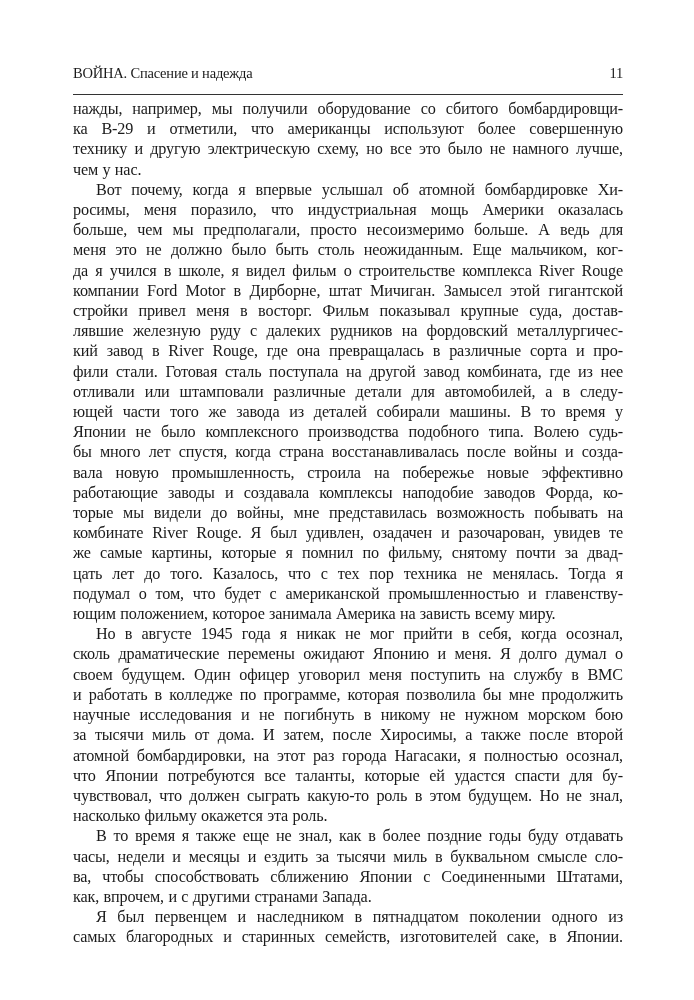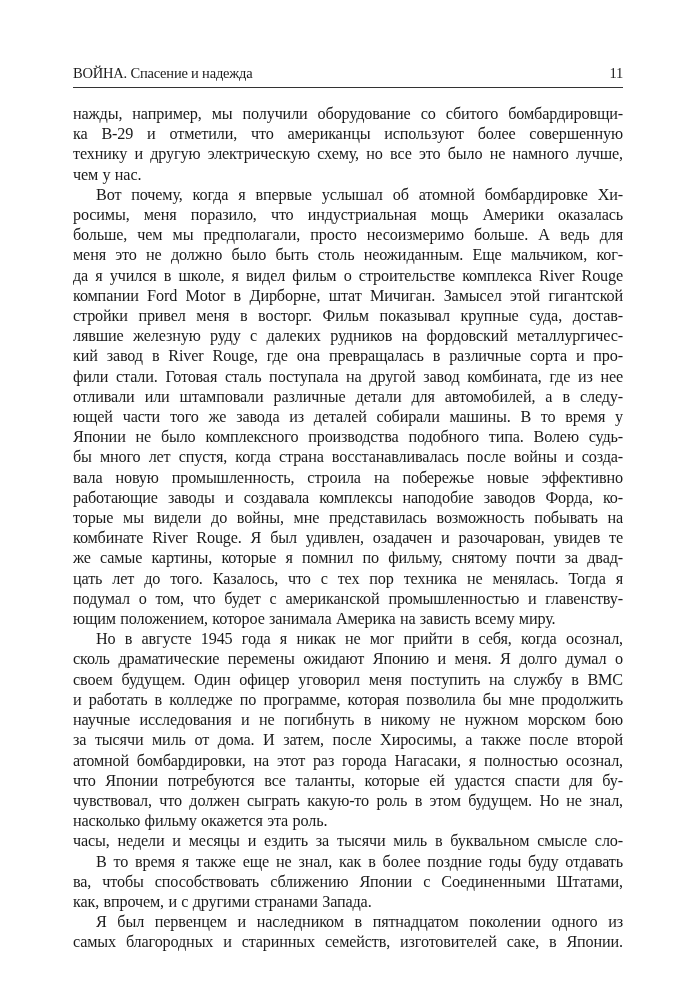--- a/index.html
+++ b/index.html
@@ -1,22 +1,22 @@
 <!DOCTYPE html>
 <html><head>
 <meta charset="utf-8">
 <style>
   html, body { margin: 0; padding: 0; background: #ffffff; }
   body { width: 694px; height: 1000px; position: relative; overflow: hidden; }
   .page { position: absolute; left: 73px; top: 64px; width: 550px; color: #1a1a1a;
           font-family: "Liberation Serif", "DejaVu Serif", serif; }
   .running-head { display: flex; justify-content: space-between; align-items: flex-end;
-          font-size: 14.5px; line-height: 18px; padding-bottom: 5px;
+          font-size: 14.5px; line-height: 18px; padding-bottom: 12px;
           border-bottom: 1.3px solid #333; letter-spacing: -0.2px; }
-  .body-text { margin-top: 16px; font-size: 16.2px; line-height: 20.2px; text-align: justify;
+  .body-text { margin-top: 4px; font-size: 16.2px; line-height: 20.2px; text-align: justify;
           letter-spacing: -0.15px; word-spacing: 0.5px; }
   .body-text p { margin: 0; text-indent: 0; hyphens: manual; }
   .line { display: block; text-align: justify; text-align-last: justify; white-space: nowrap; }
   .line.last { text-align-last: left; }
   .line.first-indent { padding-left: 23px; }
 </style>
 </head>
 <body>
 
 <div class="page">
@@ -61,22 +61,22 @@
         <span class="line">своем будущем. Один офицер уговорил меня поступить на службу в ВМС</span>
         <span class="line">и работать в колледже по программе, которая позволила бы мне продолжить</span>
         <span class="line">научные исследования и не погибнуть в никому не нужном морском бою</span>
         <span class="line">за тысячи миль от дома. И затем, после Хиросимы, а также после второй</span>
         <span class="line">атомной бомбардировки, на этот раз города Нагасаки, я полностью осознал,</span>
         <span class="line">что Японии потребуются все таланты, которые ей удастся спасти для бу-</span>
         <span class="line">чувствовал, что должен сыграть какую-то роль в этом будущем. Но не знал,</span>
         <span class="line last">насколько фильму окажется эта роль.</span>
       </p>
       <p>
+        <span class="line first-indent">В то время я также еще не знал, как в более поздние годы буду отдавать</span>
         <span class="line">часы, недели и месяцы и ездить за тысячи миль в буквальном смысле сло-</span>
-        <span class="line first-indent">В то время я также еще не знал, как в более поздние годы буду отдавать</span>
         <span class="line">ва, чтобы способствовать сближению Японии с Соединенными Штатами,</span>
         <span class="line last">как, впрочем, и с другими странами Запада.</span>
       </p>
       <p>
         <span class="line first-indent">Я был первенцем и наследником в пятнадцатом поколении одного из</span>
         <span class="line">самых благородных и старинных семейств, изготовителей саке, в Японии.</span>
       </p>
     </div>
 </div>
 

